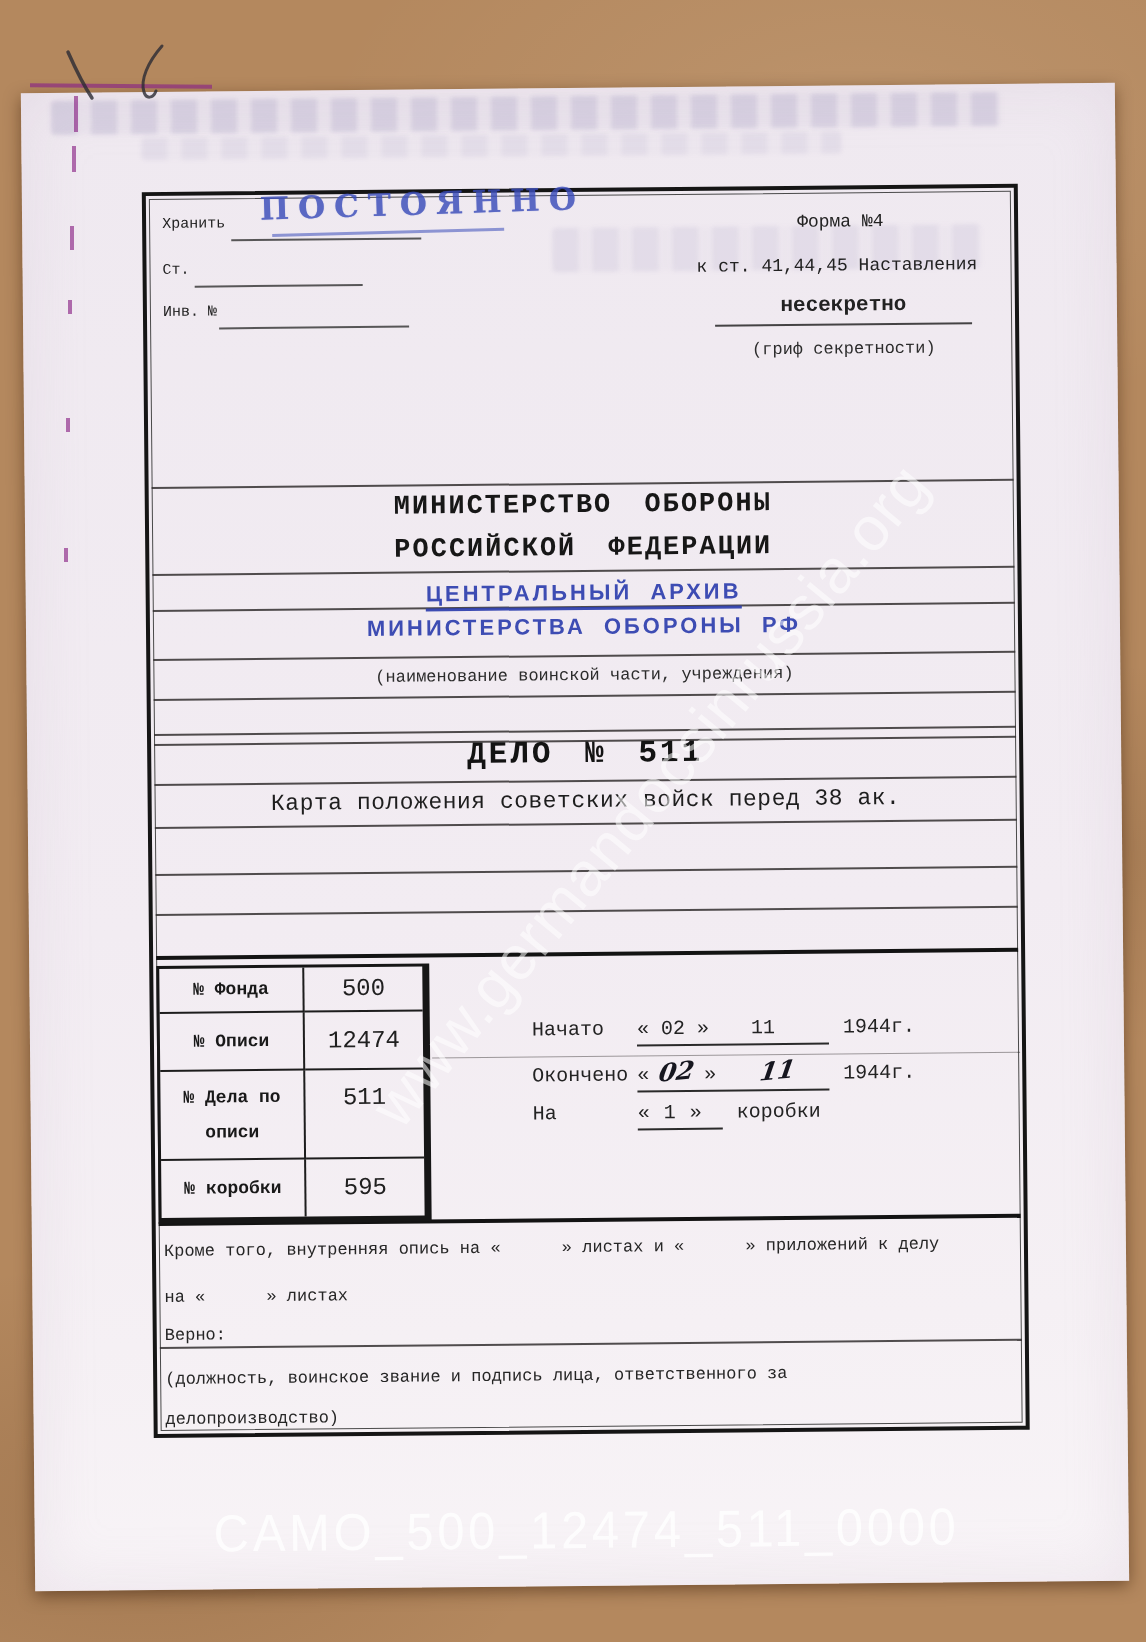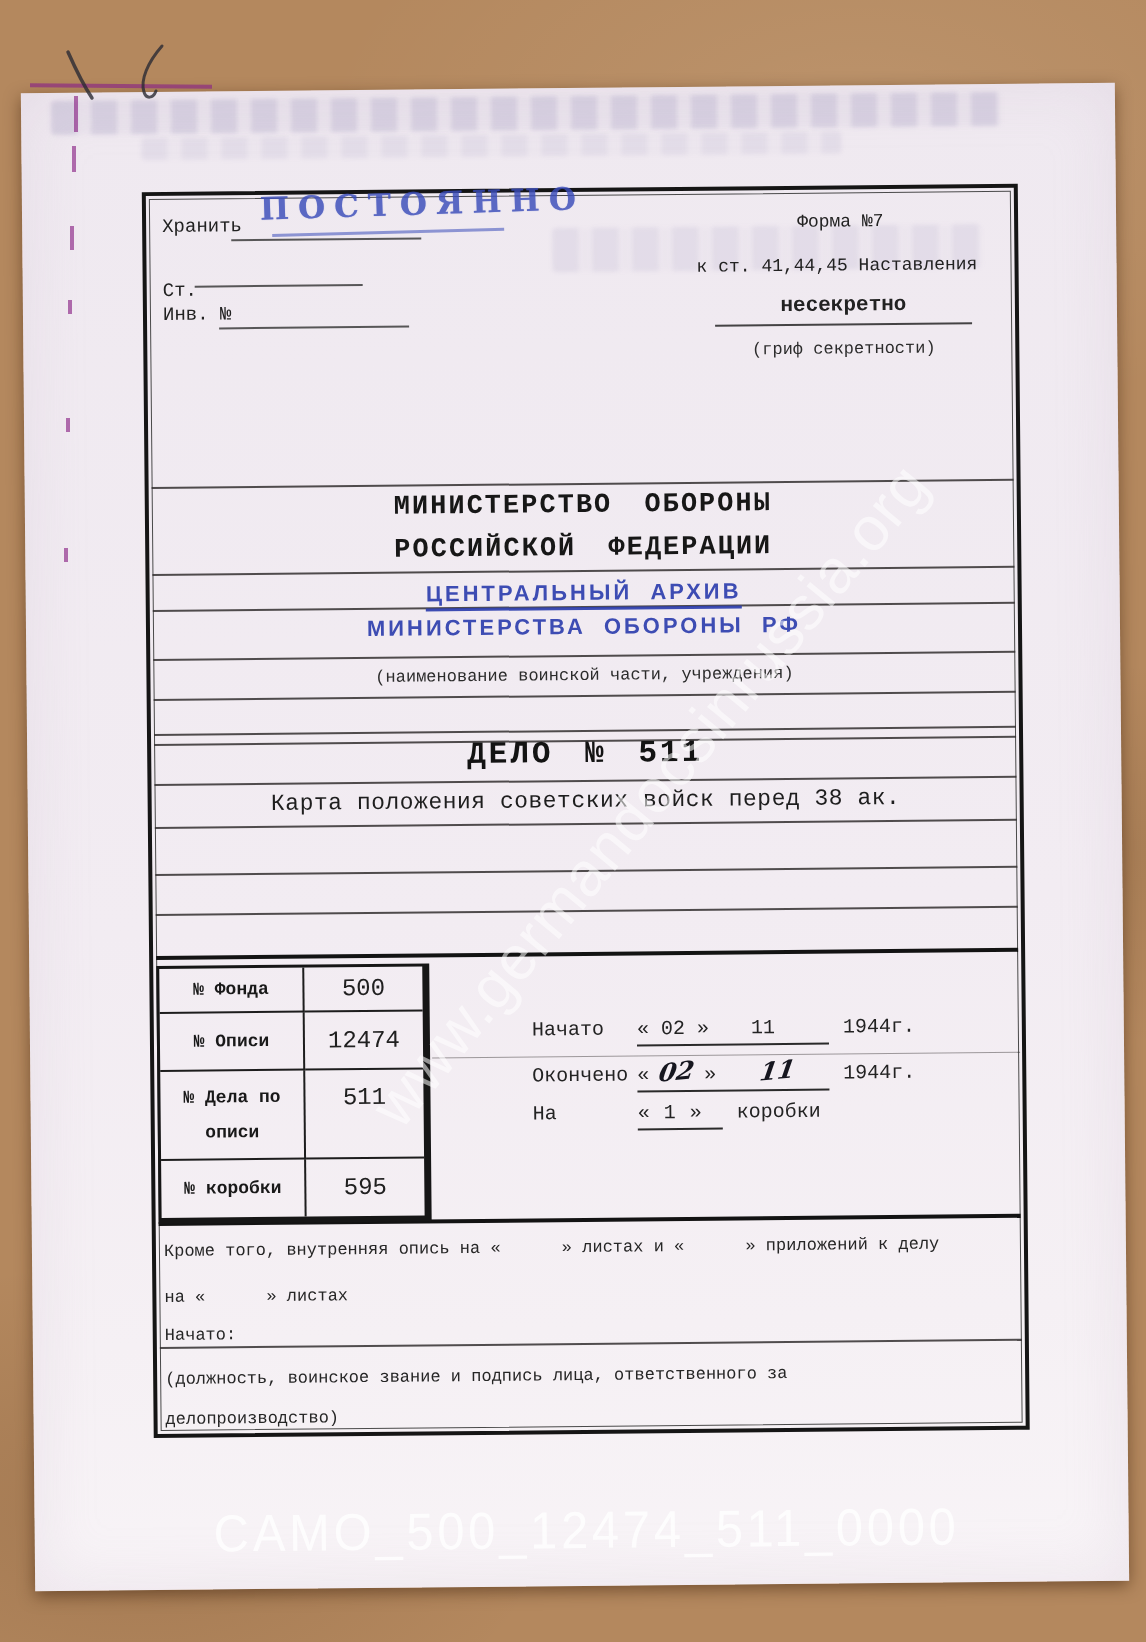--- a/index.html
+++ b/index.html
@@ -14,21 +14,21 @@
   .paper{position:absolute;left:28px;top:88px;width:1094px;height:1498px;
     background:linear-gradient(178deg,#efe9f0 0%,#f2ecf2 55%,#f5f0f4 82%,#f8f4f7 100%);
     box-shadow:0 5px 16px rgba(55,28,8,.5), inset 0 0 60px rgba(205,185,205,.28);
     transform:rotate(-0.55deg);transform-origin:50% 50%;}
   .frame{position:absolute;left:120px;top:100px;width:876px;height:1246px;
     border:4px solid #151515;box-sizing:border-box;}
   .frame-inner{position:absolute;inset:3px;border:1px solid #4a4a4a;}
   .rule{position:absolute;left:127px;width:862px;height:2px;background:#332f2f;opacity:.85;}
   .rule.heavy{height:4px;background:#131313;opacity:1;}
   .rule.thin-faint{height:1px;opacity:.45;}
-  .t{position:absolute;color:#222;font-size:19px;white-space:pre;}
+  .t{position:absolute;color:#222;font-size:15px;white-space:pre;}
   .uline{position:absolute;height:2px;background:#3c3c3c;opacity:.85;}
   .center-band{position:absolute;left:120px;width:876px;text-align:center;color:#1d1d1d;}
   .ministry-line{font-weight:bold;font-size:27px;letter-spacing:2px;word-spacing:14px;color:#171717;}
   .stampblue{color:#2e3fae;font-family:"Liberation Sans","DejaVu Sans",sans-serif;font-weight:bold;
     letter-spacing:3px;word-spacing:9px;opacity:.92;}
   .keep-stamp{font-family:"DejaVu Serif","Liberation Serif",serif;font-weight:bold;font-size:31px;
     color:#3a4cba;letter-spacing:9px;opacity:.82;transform:rotate(-1.3deg);
     text-shadow:0 0 1px rgba(58,76,186,.6);}
   .case-title{font-weight:bold;font-size:31px;letter-spacing:3px;word-spacing:10px;color:#131313;}
   .subject{font-size:23px;letter-spacing:.5px;color:#1e1e1e;}
@@ -90,26 +90,26 @@
     <div class="rule" style="top:822px"></div>
     <div class="rule heavy" style="top:864px"></div>
     <div class="rule thin-faint" style="top:968px;left:402px;width:588px;"></div>
     <div class="rule heavy" style="top:1130px"></div>
     <div class="rule" style="top:1255px"></div>
 
     <div class="t" style="left:140px;top:124px;">Хранить</div>
     <div class="uline" style="left:209px;top:148px;width:190px;"></div>
     <div class="abs keep-stamp" style="left:238px;top:96px;">ПОСТОЯННО</div>
     <div class="abs" style="left:250px;top:141px;width:232px;height:3px;background:#3a4cba;opacity:.55;transform:rotate(-1deg);"></div>
-    <div class="t" style="left:140px;top:170px;margin-top:18px;">Ст.</div>
+    <div class="t" style="left:140px;top:170px;">Ст.</div>
     <div class="uline" style="left:172px;top:194px;width:168px;"></div>
     <div class="t" style="left:140px;top:212px;">Инв. №</div>
     <div class="uline" style="left:196px;top:236px;width:190px;"></div>
 
-    <div class="t" style="left:775px;top:126px;font-size:18px;">Форма №7</div>
+    <div class="t" style="left:775px;top:126px;font-size:18px;">Форма №4</div>
     <div class="t" style="left:674px;top:170px;font-size:18px;">к ст. 41,44,45 Наставления</div>
     <div class="t" style="left:692px;top:208px;width:257px;text-align:center;font-size:21px;font-weight:bold;">несекретно</div>
     <div class="uline" style="left:692px;top:238px;width:257px;background:#262626;"></div>
     <div class="t caption" style="left:692px;top:254px;width:257px;text-align:center;">(гриф секретности)</div>
 
     <div class="center-band" style="top:402px;">
       <div class="ministry-line">МИНИСТЕРСТВО ОБОРОНЫ</div>
       <div class="ministry-line" style="margin-top:13px;">РОССИЙСКОЙ ФЕДЕРАЦИИ</div>
     </div>
 
@@ -161,21 +161,21 @@
       <span class="dval narrow">
         <span>«</span>
         <span style="margin-left:14px;">1</span>
         <span style="margin-left:14px;">»</span>
       </span>
       <span class="dsuffix">коробки</span>
     </div>
 
     <div class="foot" style="top:1150px;">Кроме того, внутренняя опись на «      » листах и «      » приложений к делу</div>
     <div class="foot" style="top:1196px;">на «      » листах</div>
-    <div class="foot" style="top:1234px;">Начато:</div>
+    <div class="foot" style="top:1234px;">Верно:</div>
     <div class="foot" style="top:1278px;">(должность, воинское звание и подпись лица, ответственного за</div>
     <div class="foot" style="top:1318px;">делопроизводство)</div>
 
     <div class="wm-diag">www.germandocsinrussia.org</div>
     <div class="wm-bottom">CAMO_500_12474_511_0000</div>
   </div>
 
   <div class="violet" style="left:30px;top:84px;width:182px;height:4px;transform:rotate(.4deg);"></div>
   <div class="violet" style="left:74px;top:96px;width:4px;height:36px;"></div>
   <div class="violet" style="left:72px;top:146px;width:4px;height:26px;"></div>

